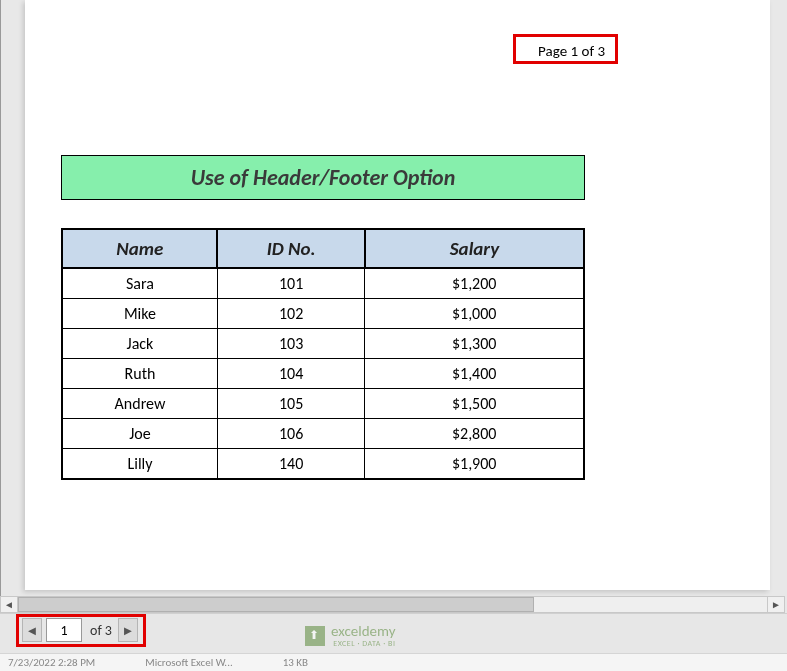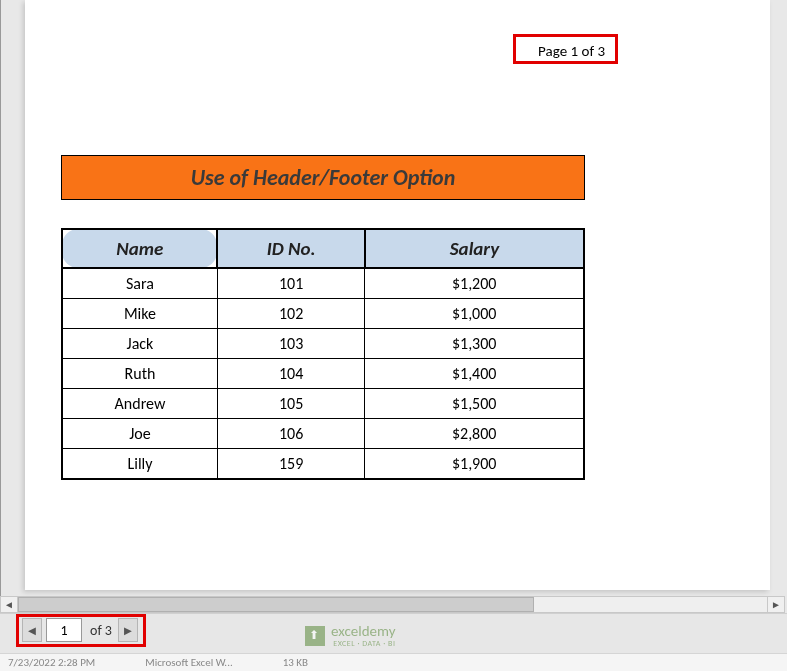--- a/index.html
+++ b/index.html
@@ -41,21 +41,21 @@
       right: 152px;
       width: 105px;
       height: 30px;
       border: 3px solid #e10000;
       pointer-events: none;
     }
     .content {
       padding: 95px 38px 0 36px;
     }
     .title-bar {
-      background: #f97316;
+      background: #86efac;
       border: 1px solid #000;
       padding: 8px 0;
       text-align: center;
       font-style: italic;
       font-weight: bold;
       font-size: 22px;
       color: #3a3a3a;
       width: 524px;
       margin-bottom: 28px;
     }
@@ -75,21 +75,21 @@
     table.data td {
       border: 1px solid #000;
       font-size: 16px;
       text-align: center;
       padding: 5px 0;
     }
     table.data tbody tr td { border-top: 1px solid #000; border-bottom: 1px solid #000; }
     table.data th:first-child, table.data td:first-child { border-left: 2px solid #000; }
     table.data th:last-child, table.data td:last-child { border-right: 2px solid #000; }
     table.data tbody tr:last-child td { border-bottom: 2px solid #000; }
-    .col-name { width: 156px; border-radius: 16px; }
+    .col-name { width: 156px; }
     .col-id { width: 148px; }
     .col-salary { width: 220px; }
     .hscroll {
       height: 17px;
       width: 785px;
       background: #f0f0f0;
       border: 1px solid #c8c8c8;
       display: flex;
       align-items: stretch;
       position: absolute;
@@ -264,21 +264,21 @@
               <td>105</td>
               <td>$1,500</td>
             </tr>
           <tr>
               <td>Joe</td>
               <td>106</td>
               <td>$2,800</td>
             </tr>
           <tr>
               <td>Lilly</td>
-              <td>159</td>
+              <td>140</td>
               <td>$1,900</td>
             </tr>
         </tbody>
       </table>
     </div>
   </div>
 </div>
 
 <div class="hscroll">
   <div class="arrow">

